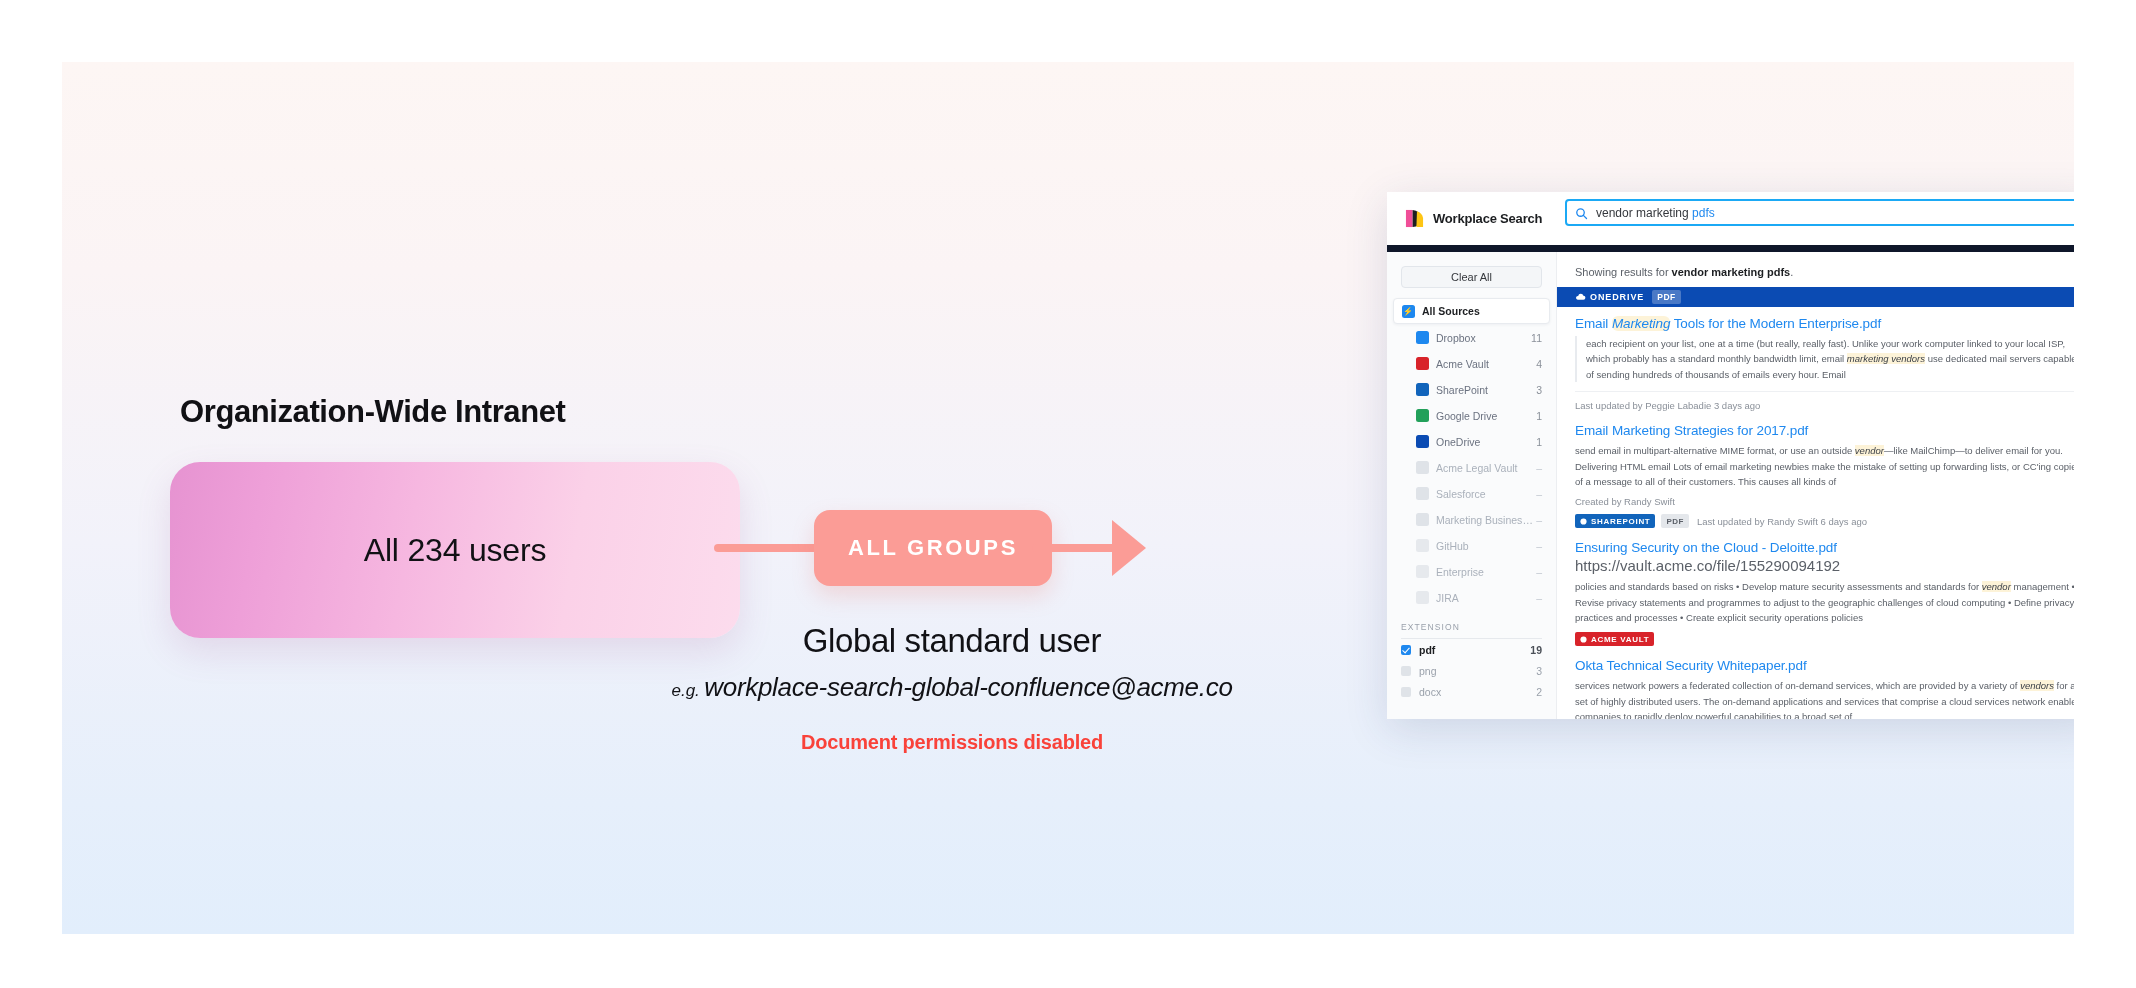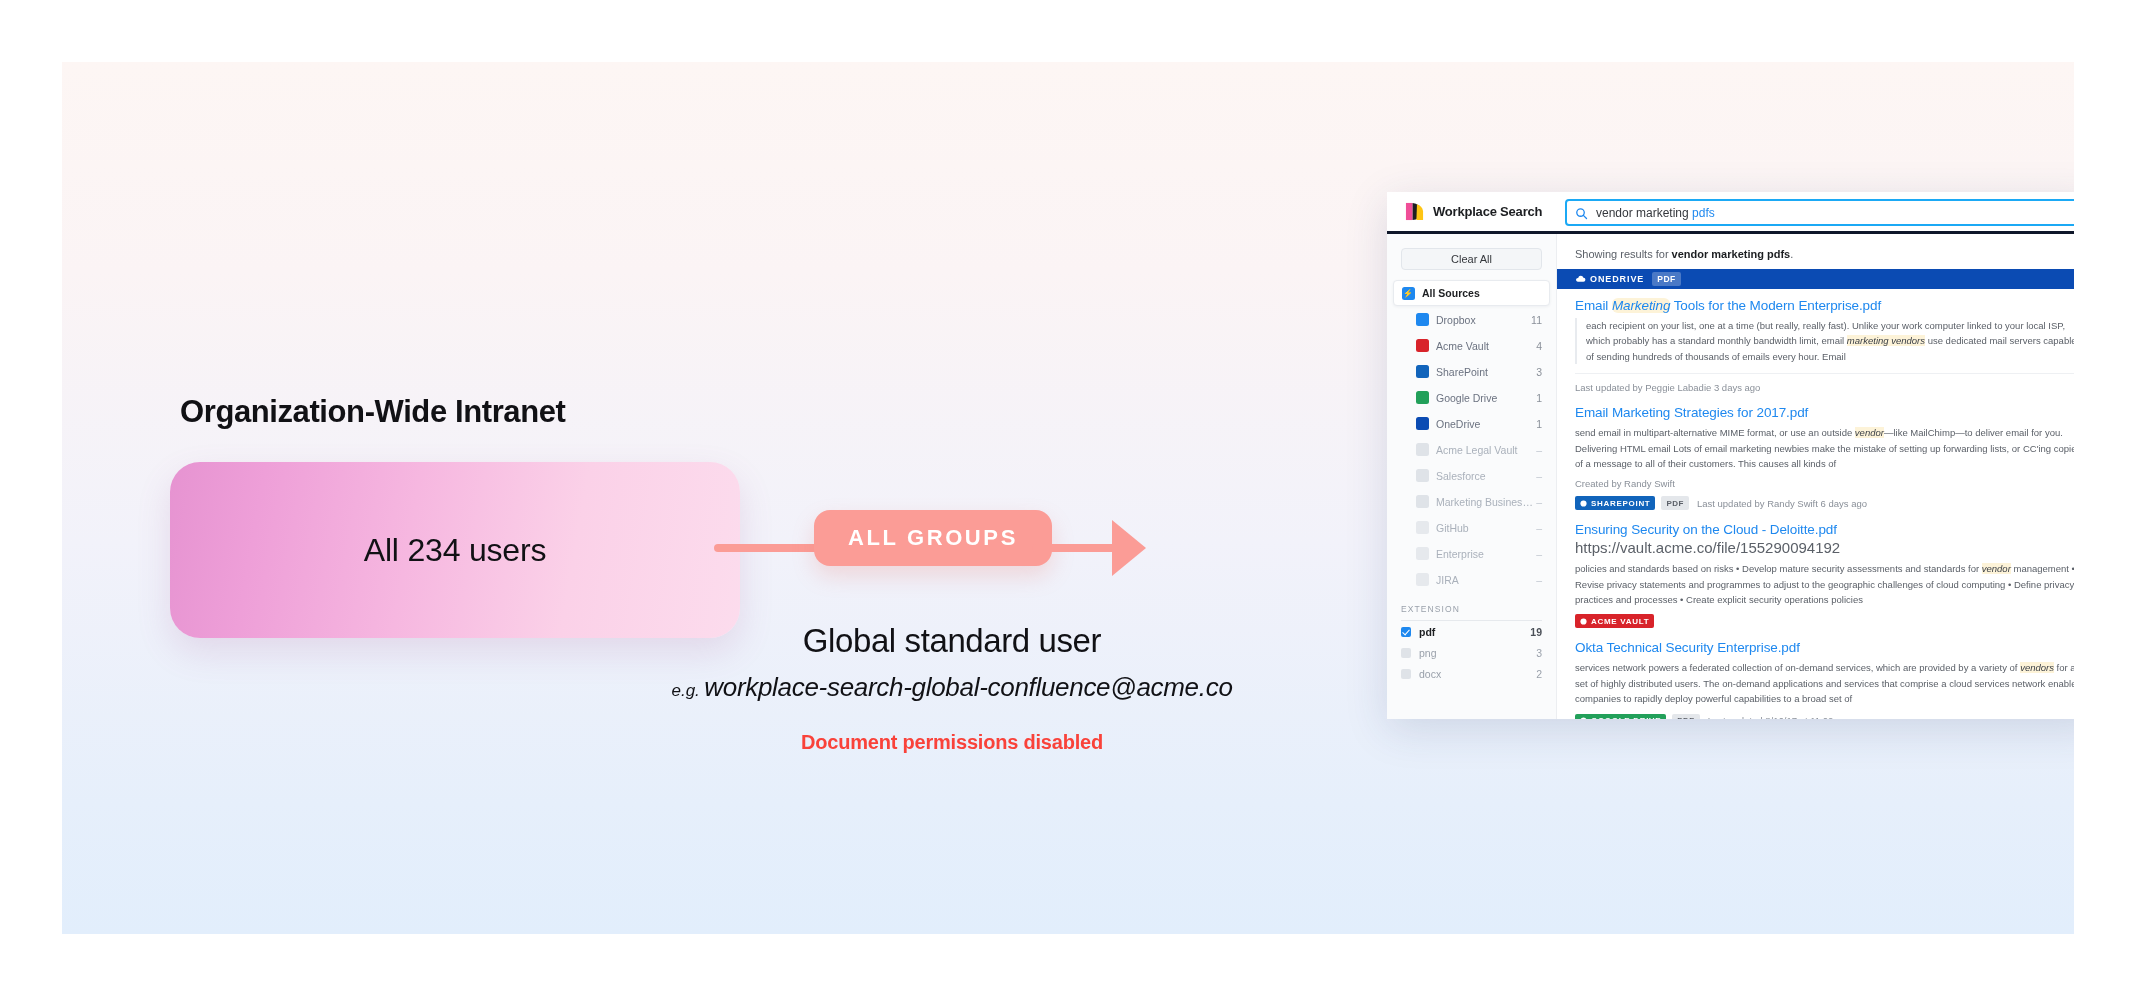--- a/index.html
+++ b/index.html
@@ -50,21 +50,21 @@
   #shaft-right { left:318px; width:108px; }
   #arrow-head {
     position:absolute; left:398px; top:28px;
     width:0; height:0;
     border-top:28px solid transparent;
     border-bottom:28px solid transparent;
     border-left:34px solid #fb9c96;
   }
   #all-groups-pill {
     position:absolute; left:100px; top:18px;
-    width:238px; height:56px; border-radius:16px;
+    width:238px; height:76px; border-radius:16px;
     background:#fb9c96;
     box-shadow:0 10px 22px rgba(230,120,110,0.22);
     display:flex; align-items:center; justify-content:center;text-align:center;
   }
   #all-groups-label {
     color:#ffffff; font-size:22px; font-weight:bold;
     letter-spacing:2.6px;
   }
 
   
@@ -83,23 +83,23 @@
     position:absolute; left:1325px; top:130px;
     width:715px; height:527px;
     background:#ffffff;
     box-shadow:0 10px 40px rgba(40,60,110,0.15);
     overflow:hidden;
     font-family:"Liberation Sans", sans-serif;
   }
 
   
   #app-topbar {
-    position:relative; height:42px;
+    position:relative; height:60px;
     background:#ffffff;
-    border-bottom:3px solid #0f172a;
+    border-bottom:7px solid #0f172a;
     display:flex; align-items:center;
   }
   #brand { display:flex; align-items:center; padding-left:18px; width:170px; }
   #brand-mark { width:19px; height:19px; position:relative; flex:0 0 auto; }
   #brand-name { margin-left:9px; font-size:13px; font-weight:bold; color:#1c1e21; letter-spacing:-0.2px; }
 
   #searchbar {
     position:absolute; left:178px; top:7px;
     width:560px; height:27px;
     border:2px solid #1ba9f5; border-radius:4px;
@@ -393,21 +393,21 @@
               <div class="res-snippet noborder">policies and standards based on risks • Develop mature security assessments and standards for <span class="hl">vendor</span> management • Revise privacy statements and programmes to adjust to the geographic challenges of cloud computing • Define privacy practices and processes • Create explicit security operations policies</div>
               <div class="res-meta">
                 <span class="tag acmevault"><span class="tag-ico">
                     <svg viewBox="0 0 10 10" width="7" height="7">
                       <circle cx="5" cy="5" r="4.4" fill="#ffffff"></circle>
                     </svg>
                   </span>ACME VAULT</span>
               </div>
             </div>
             <div class="result-card">
-              <div class="res-title">Okta Technical Security Enterprise.pdf</div>
+              <div class="res-title">Okta Technical Security Whitepaper.pdf</div>
               <div class="res-snippet noborder">services network powers a federated collection of on-demand services, which are provided by a variety of <span class="hl">vendors</span> for a set of highly distributed users. The on-demand applications and services that comprise a cloud services network enable companies to rapidly deploy powerful capabilities to a broad set of</div>
               <div class="res-meta">
                 <span class="tag gdrive"><span class="tag-ico">
                     <svg viewBox="0 0 10 10" width="7" height="7">
                       <circle cx="5" cy="5" r="4.4" fill="#ffffff"></circle>
                     </svg>
                   </span>GOOGLE DRIVE</span>
                 <span class="tag-pdf">PDF</span>
                 <span style="margin-left:8px">Last updated  8/16/17 at 11:02am</span>
               </div>

